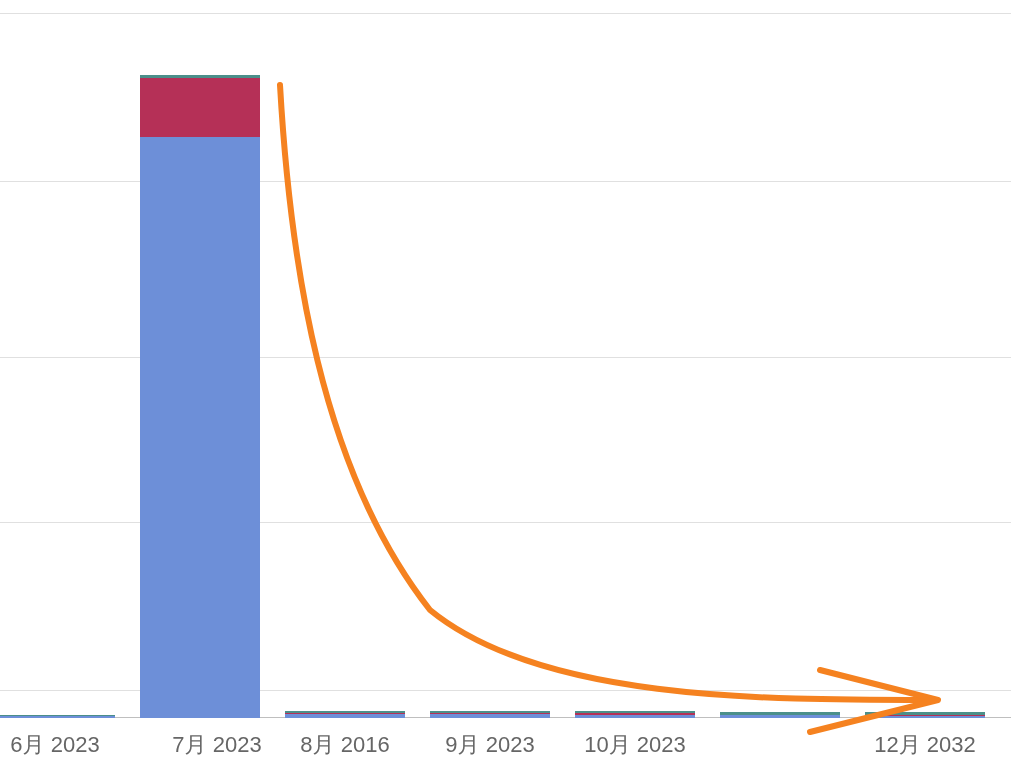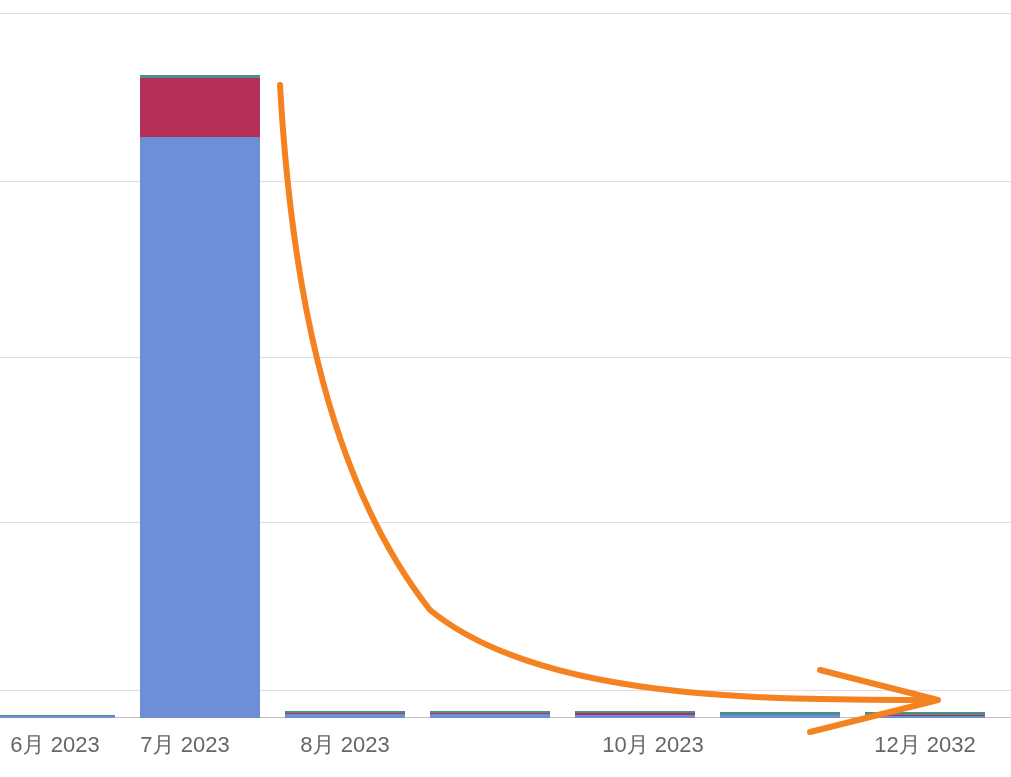--- a/index.html
+++ b/index.html
@@ -131,19 +131,20 @@
                C 290 260, 320 470, 430 610
                C 540 700, 760 700, 930 700" fill="none" stroke="#f58220" stroke-width="6" stroke-linecap="round"></path>
 
       <path d="M 820 670 L 938 700 L 810 732" fill="none" stroke="#f58220" stroke-width="6" stroke-linecap="round" stroke-linejoin="round"></path>
     </svg>
 
   </div>
 
   <div class="xaxis">
     <div class="xtick" style="left:55px">6月 2023</div>
-    <div class="xtick" style="left:185px">7月 2023</div>
-    <div class="xtick" style="left:345px">8月 2023</div>
-    <div class="xtick" style="left:653px">10月 2023</div>
+    <div class="xtick" style="left:217px">7月 2023</div>
+    <div class="xtick" style="left:345px">8月 2016</div>
+    <div class="xtick" style="left:490px">9月 2023</div>
+    <div class="xtick" style="left:635px">10月 2023</div>
     <div class="xtick" style="left:925px">12月 2032</div>
   </div>
 
 </div>
 
 </body></html>

